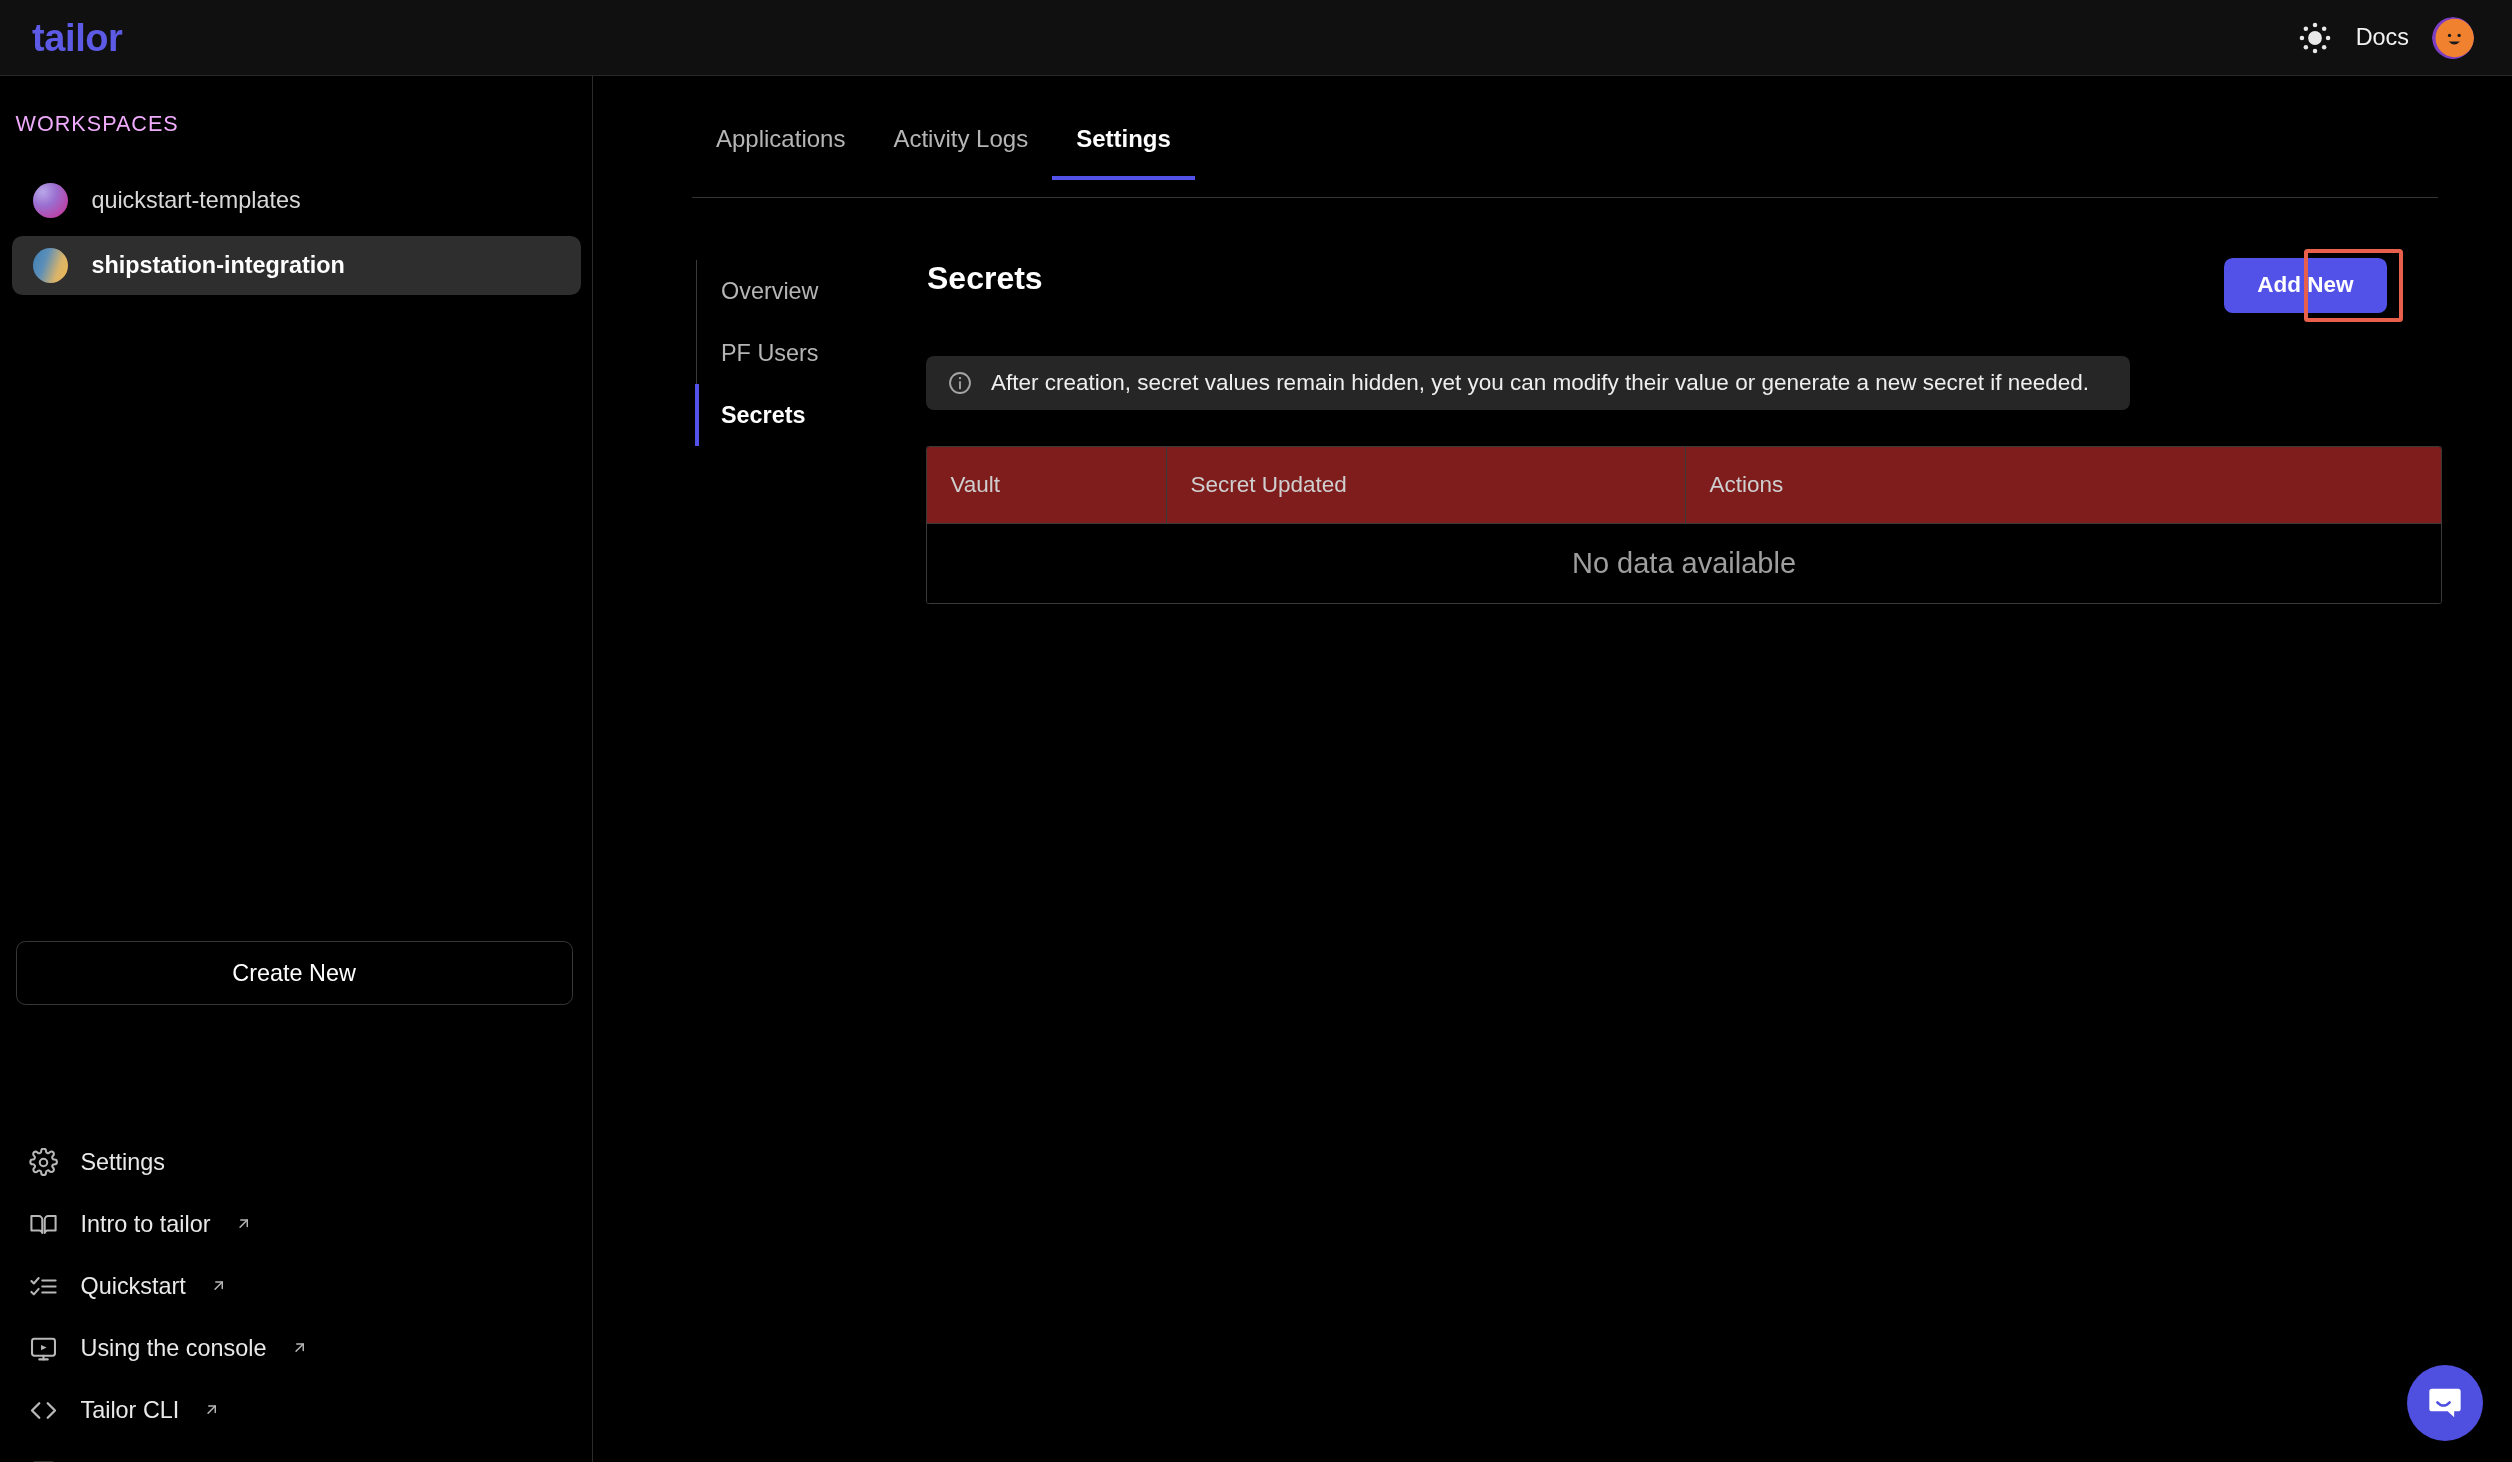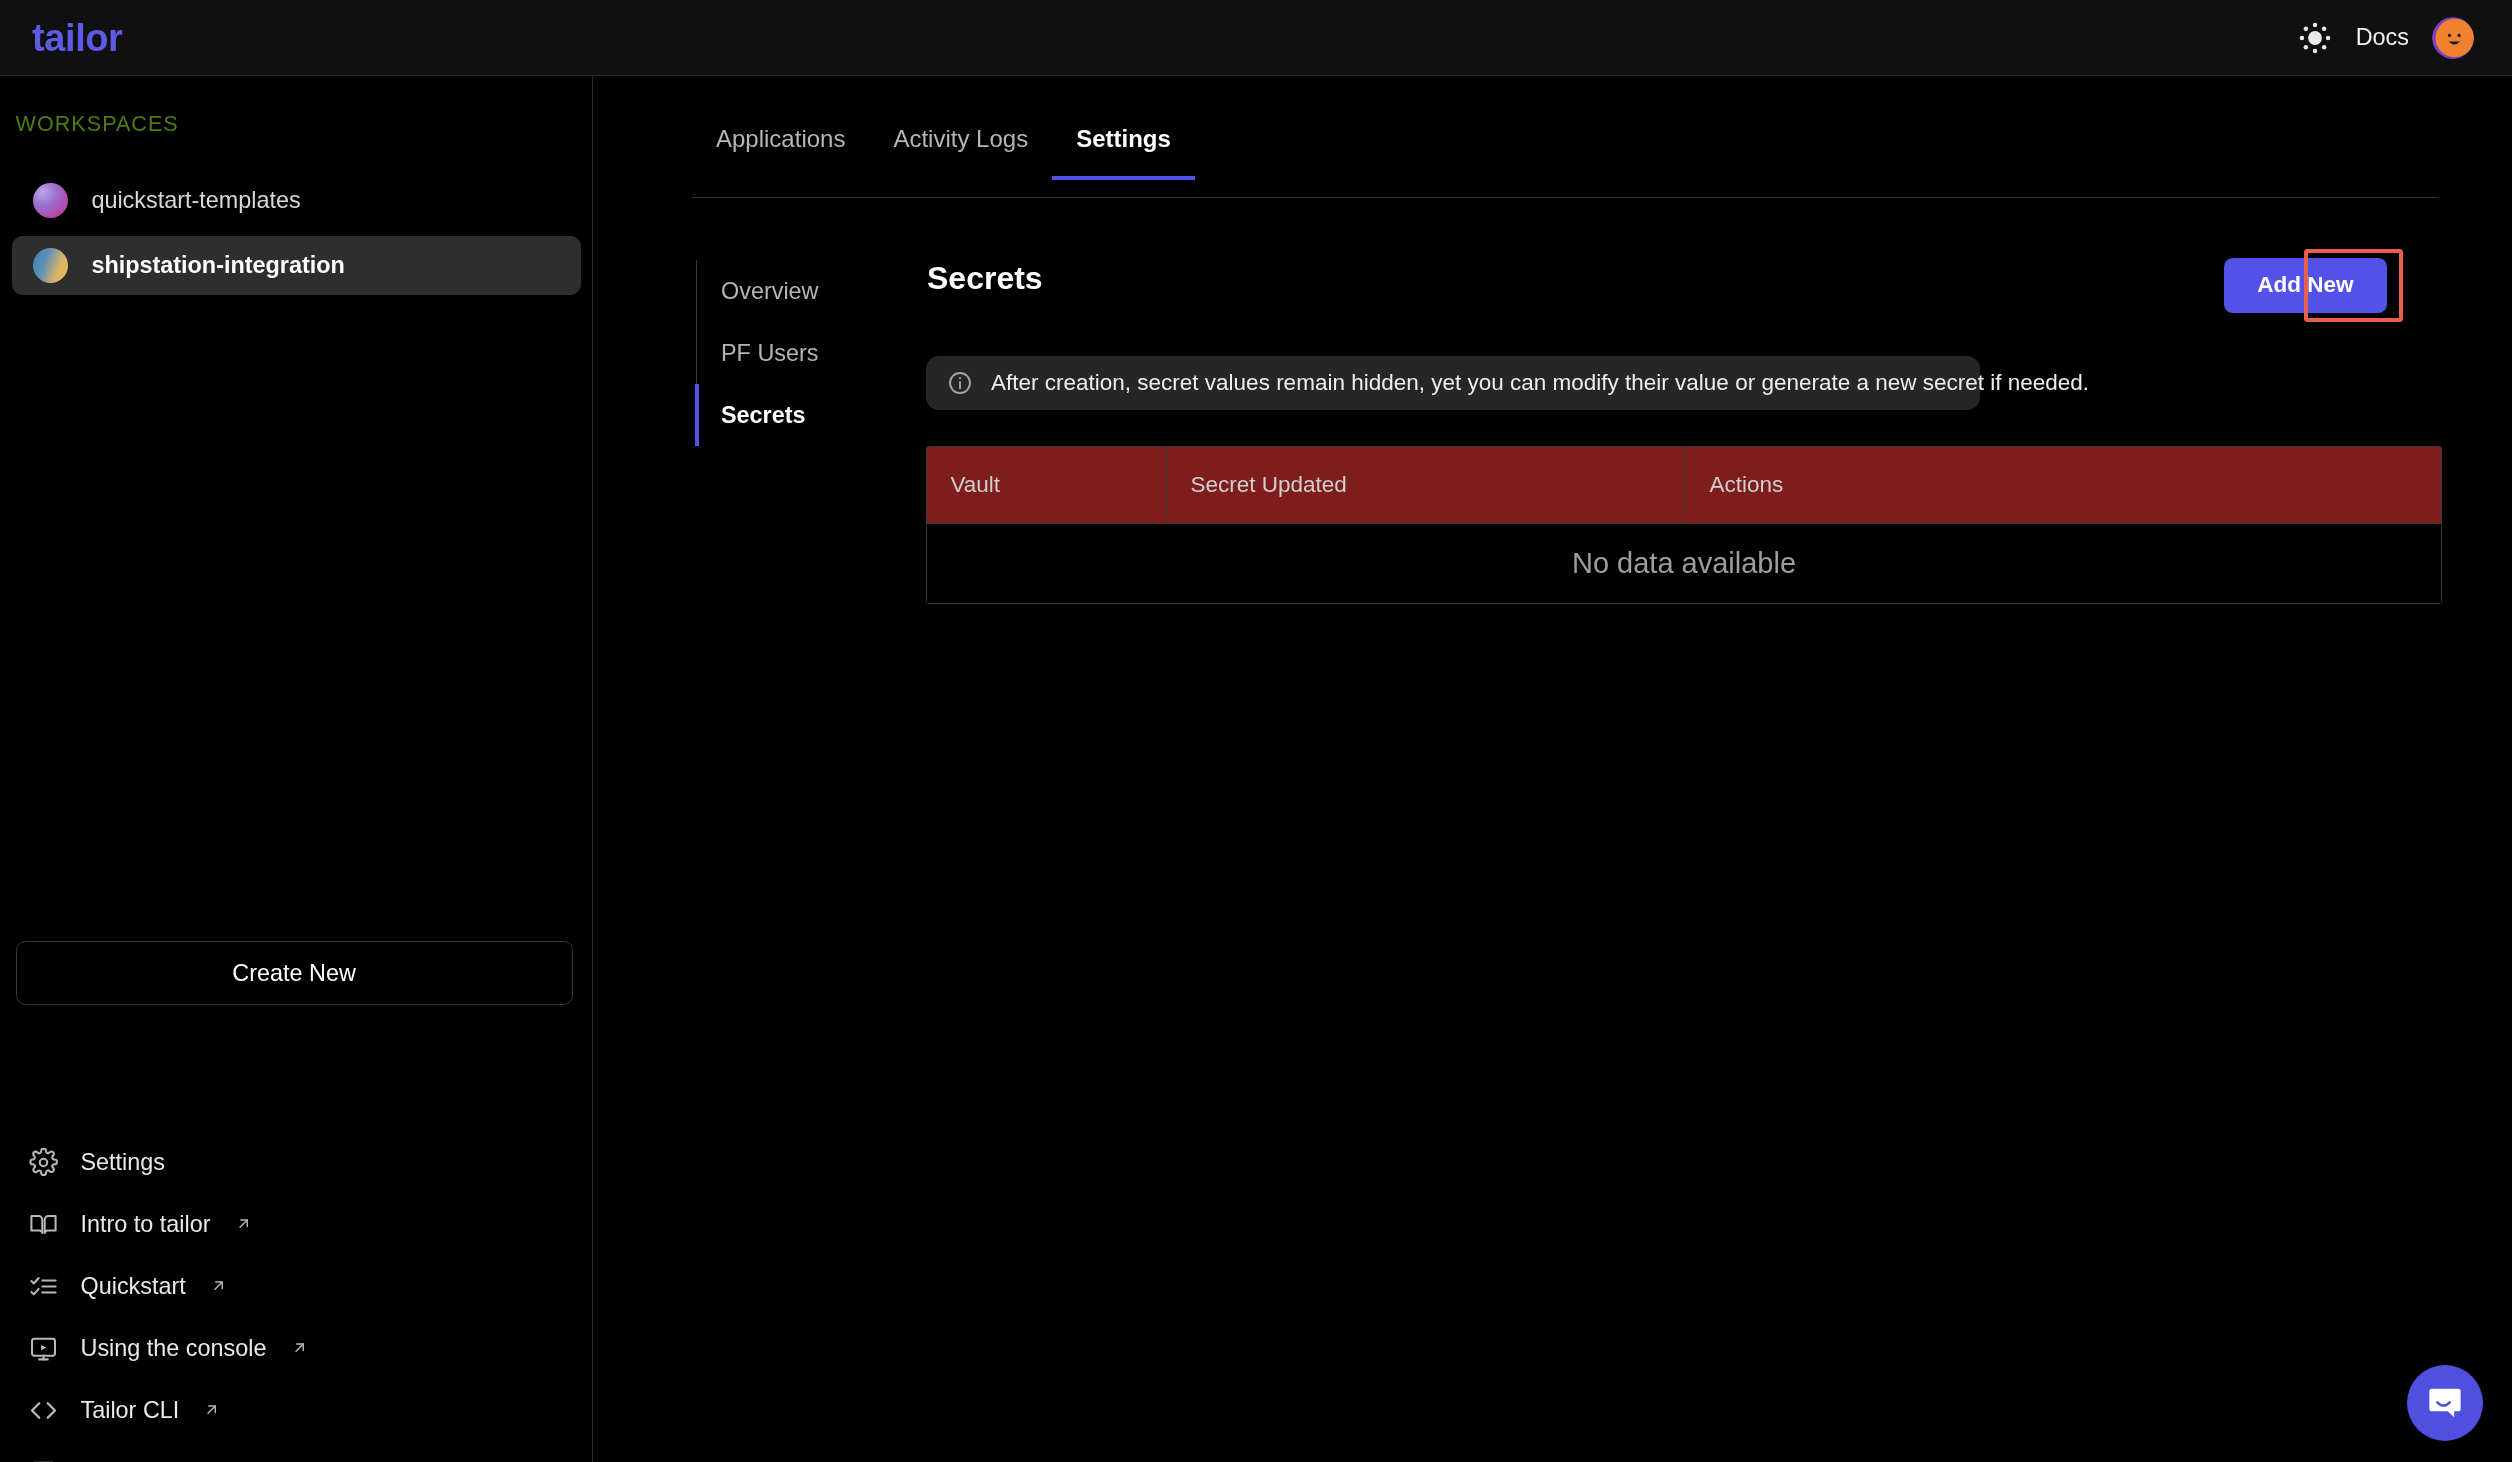--- a/index.html
+++ b/index.html
@@ -60,21 +60,21 @@
     top: 76px; left: 0;
     width: 593px;
     height: 1386px;
     background: #000000;
     border-right: 0.9px solid #2c2c2c;
   }
   .ws-label {
     position: absolute;
     top: 35px; left: 15.6px;
     font-size: 21.6px;
-    color: #4d7c0f;
+    color: #f0abfc;
     letter-spacing: 1px;
   }
   .ws-list { position: absolute; top: 95px; left: 12px; width: 569px; }
   .ws-item {
     display: flex;
     align-items: center;
     gap: 23.4px;
     height: 59px;
     padding: 0 21px;
     border-radius: 10.4px;
@@ -209,24 +209,24 @@
     color: #ffffff;
     font-size: 22.5px;
     font-weight: 700;
     font-family: "Liberation Sans", sans-serif;
     cursor: pointer;
   }
 
   .banner {
     position: absolute;
     top: 356px; left: 926px;
-    width: 1054px;
+    width: 1204px;
     height: 54px;
     background: #262626;
-    border-radius: 13px;
+    border-radius: 8px;
     display: flex;
     align-items: center;
     padding: 0 21px;
     gap: 18px;
   }
   .banner-icon { width: 26px; height: 26px; flex: 0 0 26px; display: block; }
   .banner-text { font-size: 22.5px; color: #eeeeee; white-space: nowrap; }
 
   .table {
     position: absolute;

